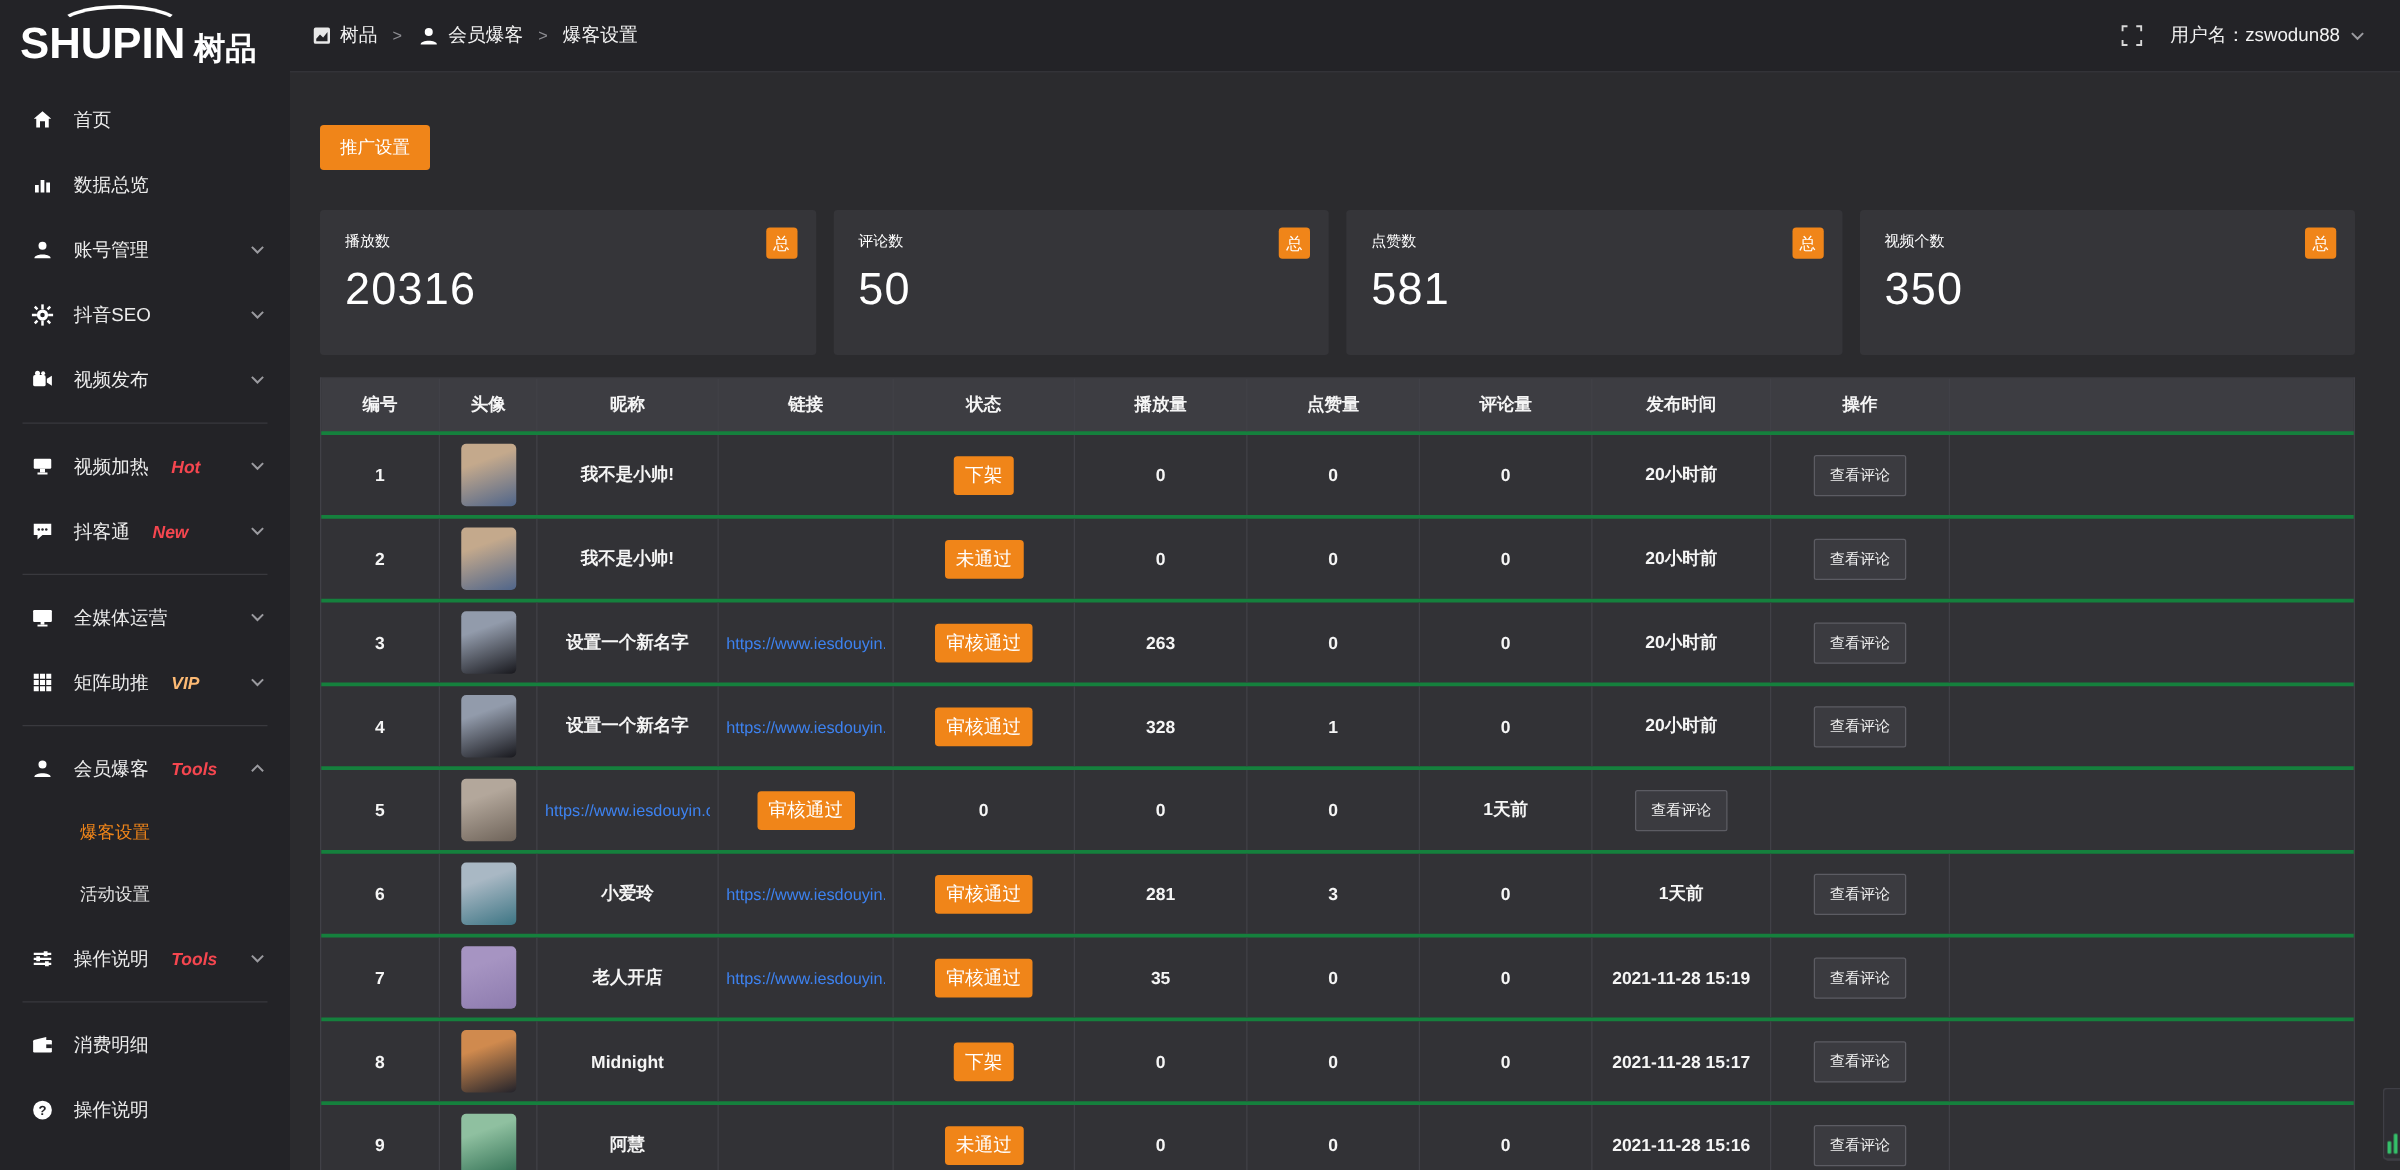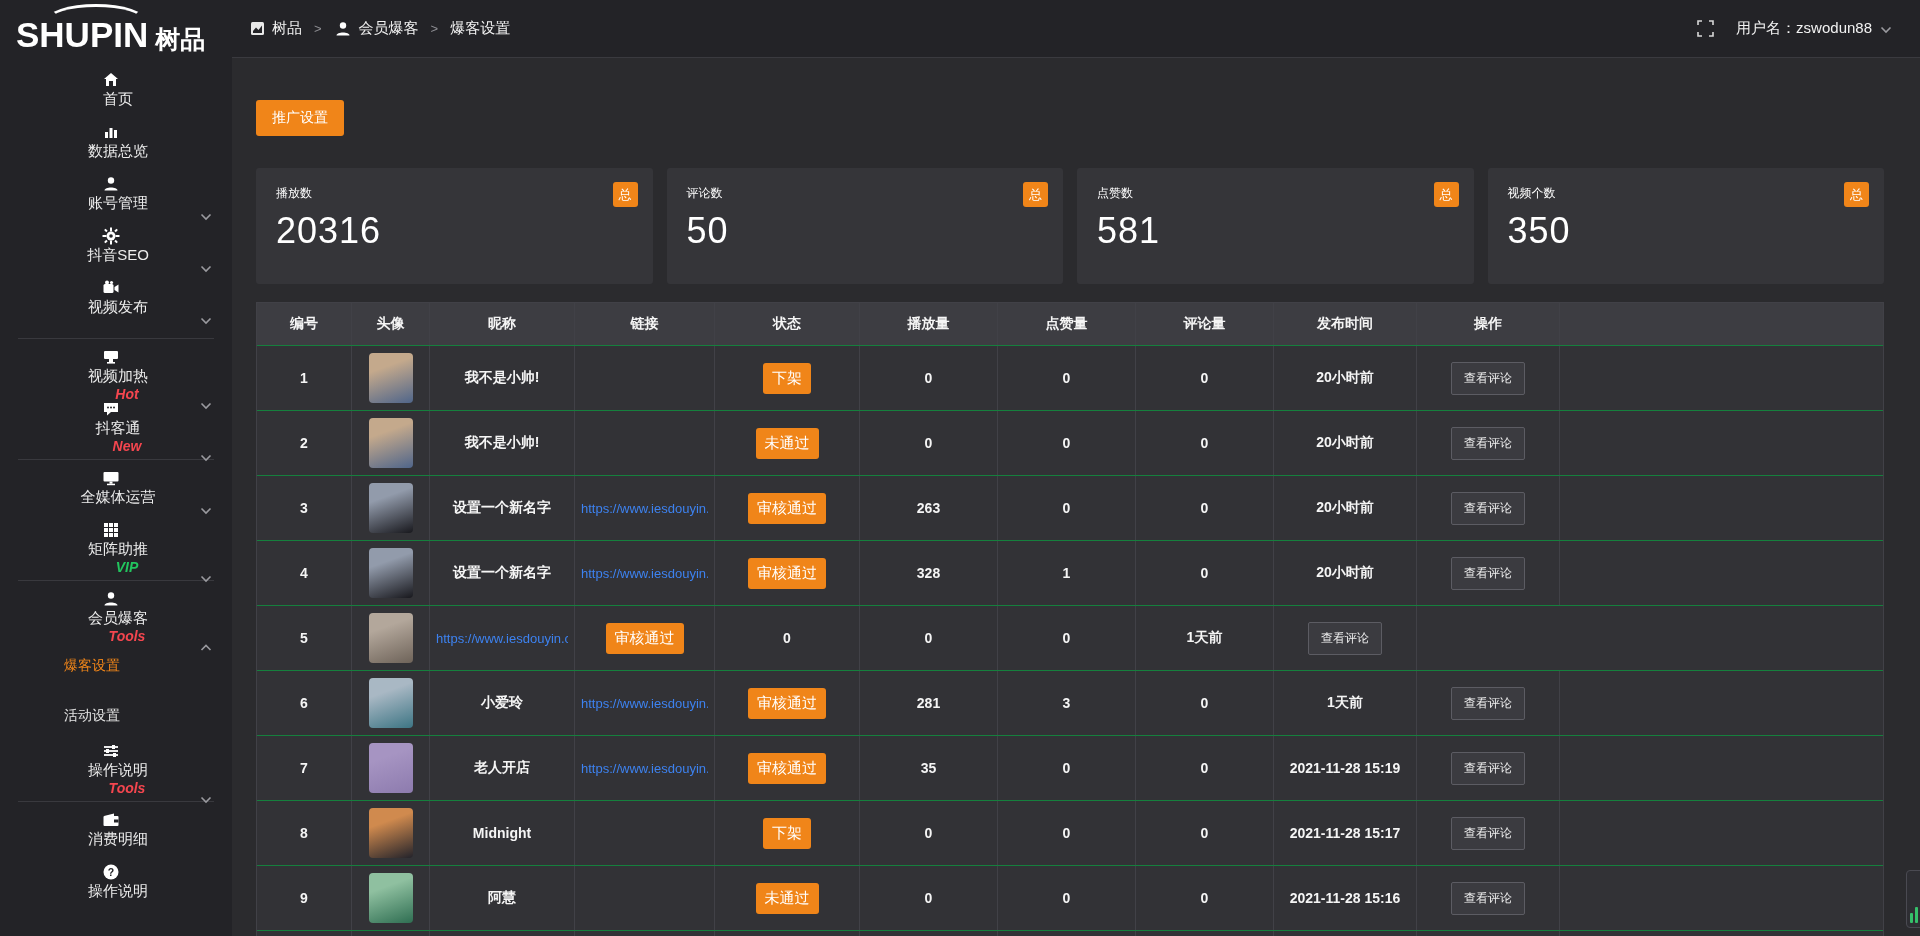--- a/index.html
+++ b/index.html
@@ -8,21 +8,21 @@
 
   
   .sidebar { position:fixed; left:0; top:0; bottom:0; width:232px; background:#232327; z-index:5; }
   .logo { height:58px; display:flex; align-items:flex-end; padding:0 0 6px 16px; position:relative; cursor:pointer; }
   .logo-arc { position:absolute; top:4px; left:46px; width:100px; height:34px;
     border:3px solid transparent; border-top:3px solid #ffffff; border-radius:50%; }
   .logo-en { font-size:35px; font-weight:800; letter-spacing:0px; color:#fff; line-height:1; }
   .logo-cn { font-size:25px; font-weight:700; color:#fff; margin-left:7px; line-height:1; }
   .nav { padding-top:12px; }
   .nav-item { height:52px; display:flex; align-items:center; padding:0 20px 0 24px;
-    font-size:15px; color:#ececec; cursor:pointer;flex-direction:column; }
+    font-size:15px; color:#ececec; cursor:pointer; }
   .nav-icon { width:20px; height:20px; margin-right:15px; display:flex; align-items:center; justify-content:center; flex:none; }
   .nav-icon svg { display:block; }
   .nav-tag { font-style:italic; font-weight:700; font-size:14px; margin-left:18px; }
   .nav-chevron { margin-left:auto; display:flex; }
   .nav-divider { height:1px; background:#39393e; margin:8px 18px; }
   .sub-item { height:50px; display:flex; align-items:center; padding-left:64px; font-size:14px; color:#e2e2e2; cursor:pointer; }
 
   
   .topbar { position:fixed; left:232px; right:0; top:0; height:58px; background:#232327;
     border-bottom:1px solid #3a3a3f; display:flex; align-items:center; padding:0 28px 0 18px; z-index:4; }
@@ -40,21 +40,21 @@
   .stats { display:flex; gap:14px; margin-top:68px; }
   .stat-card { position:relative; flex:1; height:116px; background:#353539; border-radius:3px; padding:17px 20px; }
   .stat-label { font-size:12px; color:#fff; }
   .stat-value { font-size:36px; color:#fff; margin-top:8px; font-weight:400; letter-spacing:1px; }
   .stat-badge { position:absolute; top:14px; right:15px; width:25px; height:25px; background:#f08519;
     border-radius:3px; color:#fff; font-size:13px; display:flex; align-items:center; justify-content:center; }
 
   
   .table-wrap { margin-top:18px; background:#323236; border:1px solid #414147; border-bottom:none; }
   .trow { display:grid; grid-template-columns:95px 78px 145px 140px 145px 138px 138px 138px 143px 143px minmax(0,1fr);
-    border-bottom:1px solid #15803d; }
+    border-bottom:3px solid #15803d; }
   .trow > div { border-right:1px solid #414147; min-height:64px; display:flex; align-items:center;
     justify-content:center; font-size:14px; color:#f5f5f5; overflow:hidden; padding:0 6px; }
   .trow > div:last-child { border-right:none; }
   .thead { background:#3d3d42; }
   .thead > div { min-height:42px; font-weight:700; font-size:14px; }
   .cell-num { font-weight:600; }
   .avatar { width:44px; height:50px; border-radius:4px; flex:none; }
   .nickname { font-weight:600; }
   .link-text { color:#3d82f0; font-size:13px; white-space:nowrap; overflow:hidden; cursor:pointer; max-width:132px; }
   .status-btn { background:#f08519; color:#fff; border:none; font-size:15px; padding:6px 9px;
@@ -214,21 +214,21 @@
                 <rect x="2" y="7" width="4" height="4"></rect>
                 <rect x="7" y="7" width="4" height="4"></rect>
                 <rect x="12" y="7" width="4" height="4"></rect>
                 <rect x="2" y="12" width="4" height="4"></rect>
                 <rect x="7" y="12" width="4" height="4"></rect>
                 <rect x="12" y="12" width="4" height="4"></rect>
               </g>
             </svg>
           </span>
           <span>矩阵助推</span>
-          <span class="nav-tag" style="color: #22c55e;">VIP</span>
+          <span class="nav-tag" style="color: #fdba74;">VIP</span>
           <span class="nav-chevron" style="display: flex;">
             <svg width="12" height="8" viewBox="0 0 12 8">
               <path d="M1.5 1.5 L6 6 L10.5 1.5" stroke="#9a9a9f" stroke-width="1.6" fill="none"></path>
             </svg>
           </span>
         </div>
         <div class="nav-divider"></div>
         <div class="nav-item">
           <span class="nav-icon" style="display: flex;">
             <svg width="18" height="18" viewBox="0 0 18 18">

